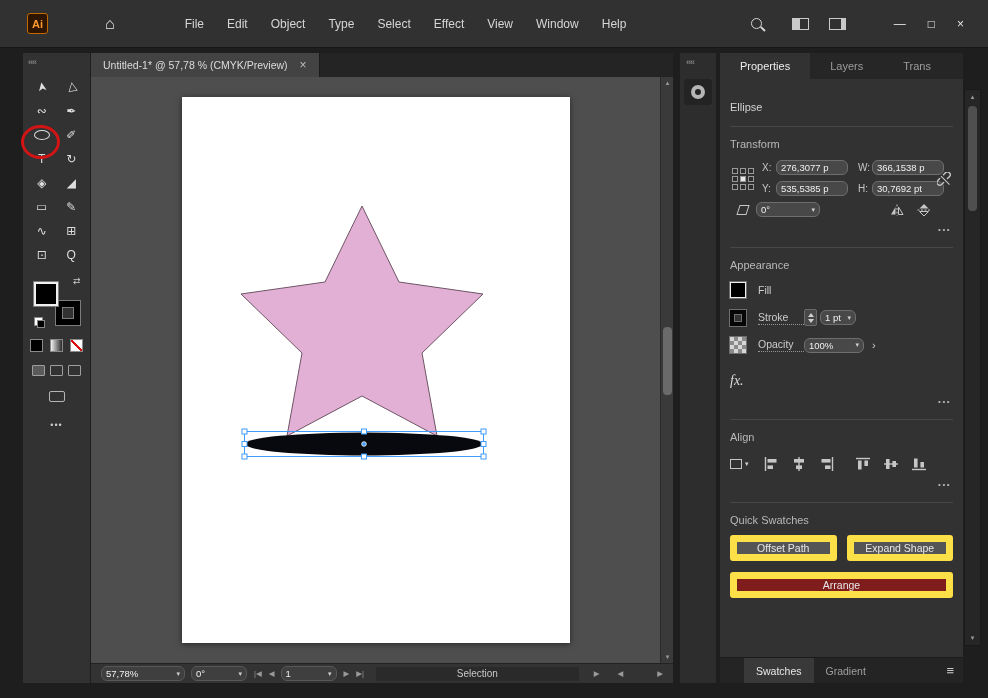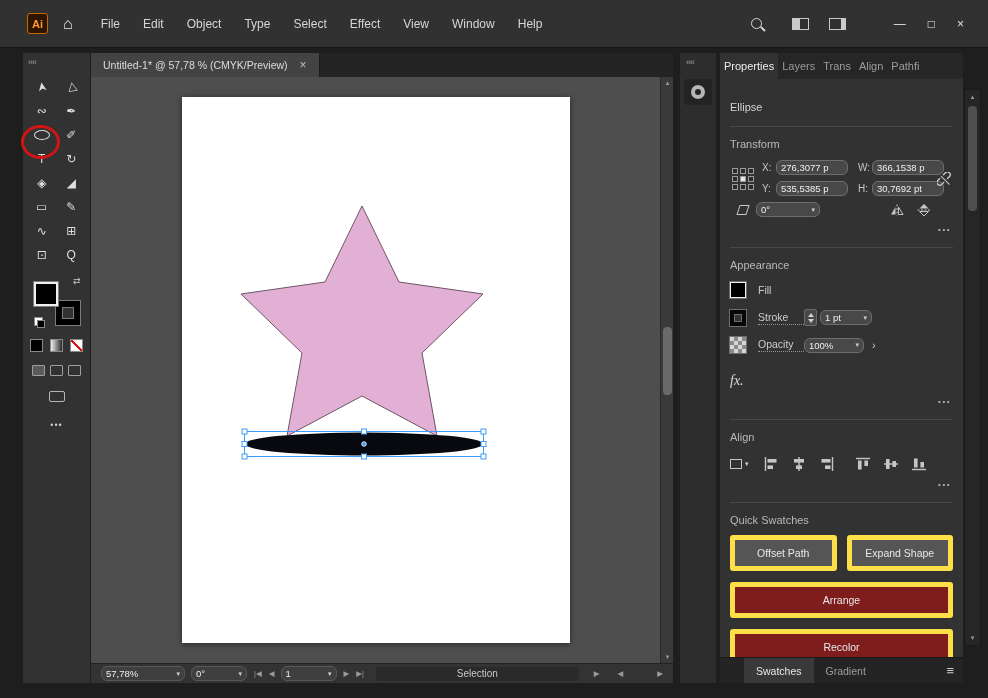--- a/index.html
+++ b/index.html
@@ -2,21 +2,21 @@
 <html><head>
 <meta charset="utf-8">
 <style>
   html,body{margin:0;padding:0;background:#101010;}
   *{box-sizing:border-box;}
   .window{position:relative;width:988px;height:698px;background:#1e1e1e;overflow:hidden;
           font-family:"Liberation Sans","DejaVu Sans",sans-serif;color:#cfcfcf;-webkit-user-select:none;}
 
   
   .titlebar{position:absolute;left:0;top:0;width:988px;height:48px;background:#313131;
-            display:flex;align-items:center;border-bottom:1px solid #171717;}
+            display:flex;align-items:center;border-bottom:1px solid #171717;gap:42px;}
   .ai-logo{width:21px;height:21px;margin-left:27px;background:#2e1500;border:1px solid #c26a00;border-radius:3px;
            color:#ff9a33;font-size:11px;font-weight:bold;display:flex;align-items:center;justify-content:center;}
   .home{margin-left:15px;font-size:16px;color:#e6e6e6;line-height:1;}
   .menus{display:flex;gap:23px;margin-left:28px;font-size:12px;color:#d6d6d6;}
   .menus span{cursor:default;}
   .tb-right{margin-left:auto;display:flex;align-items:center;gap:0;margin-right:24px;}
   .mag{position:relative;width:11px;height:11px;border:1.7px solid #d6d6d6;border-radius:50%;margin-right:30px;}
   .mag i{position:absolute;width:6px;height:1.7px;background:#d6d6d6;transform:rotate(45deg);right:-5px;bottom:-2px;}
   .ws1{width:17px;height:12px;border:1px solid #c9c9c9;background:linear-gradient(90deg,#c9c9c9 0 7px,transparent 7px);margin-right:20px;}
   .ws2{width:17px;height:12px;border:1px solid #c9c9c9;background:linear-gradient(90deg,transparent 0 11px,#c9c9c9 11px);margin-right:26px;}
@@ -76,21 +76,21 @@
 
   
   .middle-dock{position:absolute;left:680px;top:53px;width:36px;height:630px;background:#2d2d2d;}
   .middle-dock .dock-head{padding-left:6px;}
   .dock-icon{width:28px;height:26px;margin:8px auto 0;background:#232323;border-radius:4px;display:flex;align-items:center;justify-content:center;}
   .dock-icon i{width:14px;height:14px;border:4px solid #b5b5b5;border-radius:50%;}
 
   
   .right-dock{position:absolute;left:720px;top:53px;width:243px;height:630px;background:#323232;overflow:hidden;}
   .ptabs{height:26px;background:#262626;display:flex;align-items:stretch;overflow:hidden;}
-  .ptab{padding:0 4px;display:flex;align-items:center;font-size:11px;color:#9c9c9c;white-space:nowrap;}
+  .ptab{padding:0 20px;display:flex;align-items:center;font-size:11px;color:#9c9c9c;white-space:nowrap;}
   .ptab.active{background:#323232;color:#ededed;}
   .pbody{position:absolute;left:0;right:0;top:26px;bottom:26px;padding:0 10px;overflow:hidden;}
   .objtype{margin-top:22px;font-size:11px;color:#d2d2d2;}
   .divider{border-top:1px solid #474747;margin-top:13px;}
   .sec-title{margin-top:11px;font-size:11px;color:#b8b8b8;}
   .tf-wrap{position:relative;margin-top:10px;padding:0 24px 0 32px;}
   .refgrid{position:absolute;left:2px;top:8px;display:grid;grid-template-columns:repeat(3,6px);grid-auto-rows:6px;gap:2px;}
   .refgrid i{background:#2c2c2c;border:1px solid #9a9a9a;}
   .refgrid i.on{background:#e8e8e8;}
   .linkicon{position:absolute;right:0;top:12px;}
@@ -111,32 +111,32 @@
          background-image:linear-gradient(45deg,#8a8a8a 25%,transparent 25%,transparent 75%,#8a8a8a 75%),
                           linear-gradient(45deg,#8a8a8a 25%,transparent 25%,transparent 75%,#8a8a8a 75%);
          background-size:8px 8px;background-position:0 0,4px 4px;}
   .alab{font-size:10.5px;color:#cccccc;margin-left:12px;}
   .alab.w{width:46px;}
   .u{border-bottom:1px dotted #949494;padding-bottom:1px;}
   .stepper{display:inline-flex;flex-direction:column;align-items:center;justify-content:center;gap:2px;width:13px;height:17px;
            background:#484848;border:1px solid #6a6a6a;border-radius:2px;margin-right:3px;}
   .stepper i{width:0;height:0;border-left:3px solid transparent;border-right:3px solid transparent;}
   .st-up{border-bottom:4px solid #d0d0d0;} .st-dn{border-top:4px solid #d0d0d0;}
-  .strokefld{width:52px;} .opfld{width:60px;}
+  .strokefld{width:36px;} .opfld{width:60px;}
   .chev{color:#cfcfcf;font-size:11px;margin-left:8px;}
   .fxrow{margin-top:18px;}
   .fx{font-family:"Liberation Serif","DejaVu Serif",serif;font-style:italic;font-size:14px;color:#dadada;}
   .align-row{display:flex;align-items:center;margin-top:13px;gap:0;}
   .alignto{display:flex;align-items:center;margin-right:14px;}
   .ato-box{display:inline-block;width:12px;height:10px;border:1px solid #c6c6c6;margin-right:3px;}
   .alignto b{font-weight:normal;font-size:7px;color:#cfcfcf;}
   .aicon{margin-right:12px;display:flex;}
   .aicon.grp{margin-left:8px;}
   .qa-row{display:flex;gap:10px;margin-top:9px;}
-  .qa{height:36px;background:#555555;border:5px solid #fde047;border-radius:3px;color:#e8e8e8;font-size:10.5px;
+  .qa{height:26px;background:#555555;border:7px solid #fde047;border-radius:3px;color:#e8e8e8;font-size:10.5px;
       display:flex;align-items:center;justify-content:center;font-family:inherit;}
   .qa.half{flex:1;}
   .qa.wide{margin-top:11px;background:#7f1d1d;}
   .ptabs-bottom{position:absolute;left:0;right:0;bottom:0;height:26px;background:#242424;border-top:1px solid #1a1a1a;display:flex;align-items:stretch;}
   .btab{padding:0 12px;display:flex;align-items:center;font-size:10.5px;color:#9f9f9f;}
   .btab.active{background:#393939;color:#e8e8e8;margin-left:24px;}
   .panel-menu{margin-left:auto;padding:0 9px;display:flex;align-items:center;color:#c9c9c9;font-size:13px;}
 
   
   .right-scrollbar{position:absolute;left:964px;top:89px;width:17px;height:557px;background:#262626;border:1px solid #1a1a1a;}
@@ -469,21 +469,20 @@
       </div>
       <div class="more">•••</div>
       <div class="divider"></div>
 
       <div class="sec-title">Quick Swatches</div>
       <div class="qa-row">
         <button class="qa half">Offset Path</button>
         <button class="qa half">Expand Shape</button>
       </div>
       <button class="qa wide" style="width:100%;">Arrange</button>
-      <button class="qa wide" style="width:100%;">Recolor</button>
     </div>
 
     <div class="ptabs-bottom">
       <span class="btab active">Swatches</span>
       <span class="btab">Gradient</span>
       <span class="panel-menu">≡</span>
     </div>
   </div>
 
   <div class="right-scrollbar">

